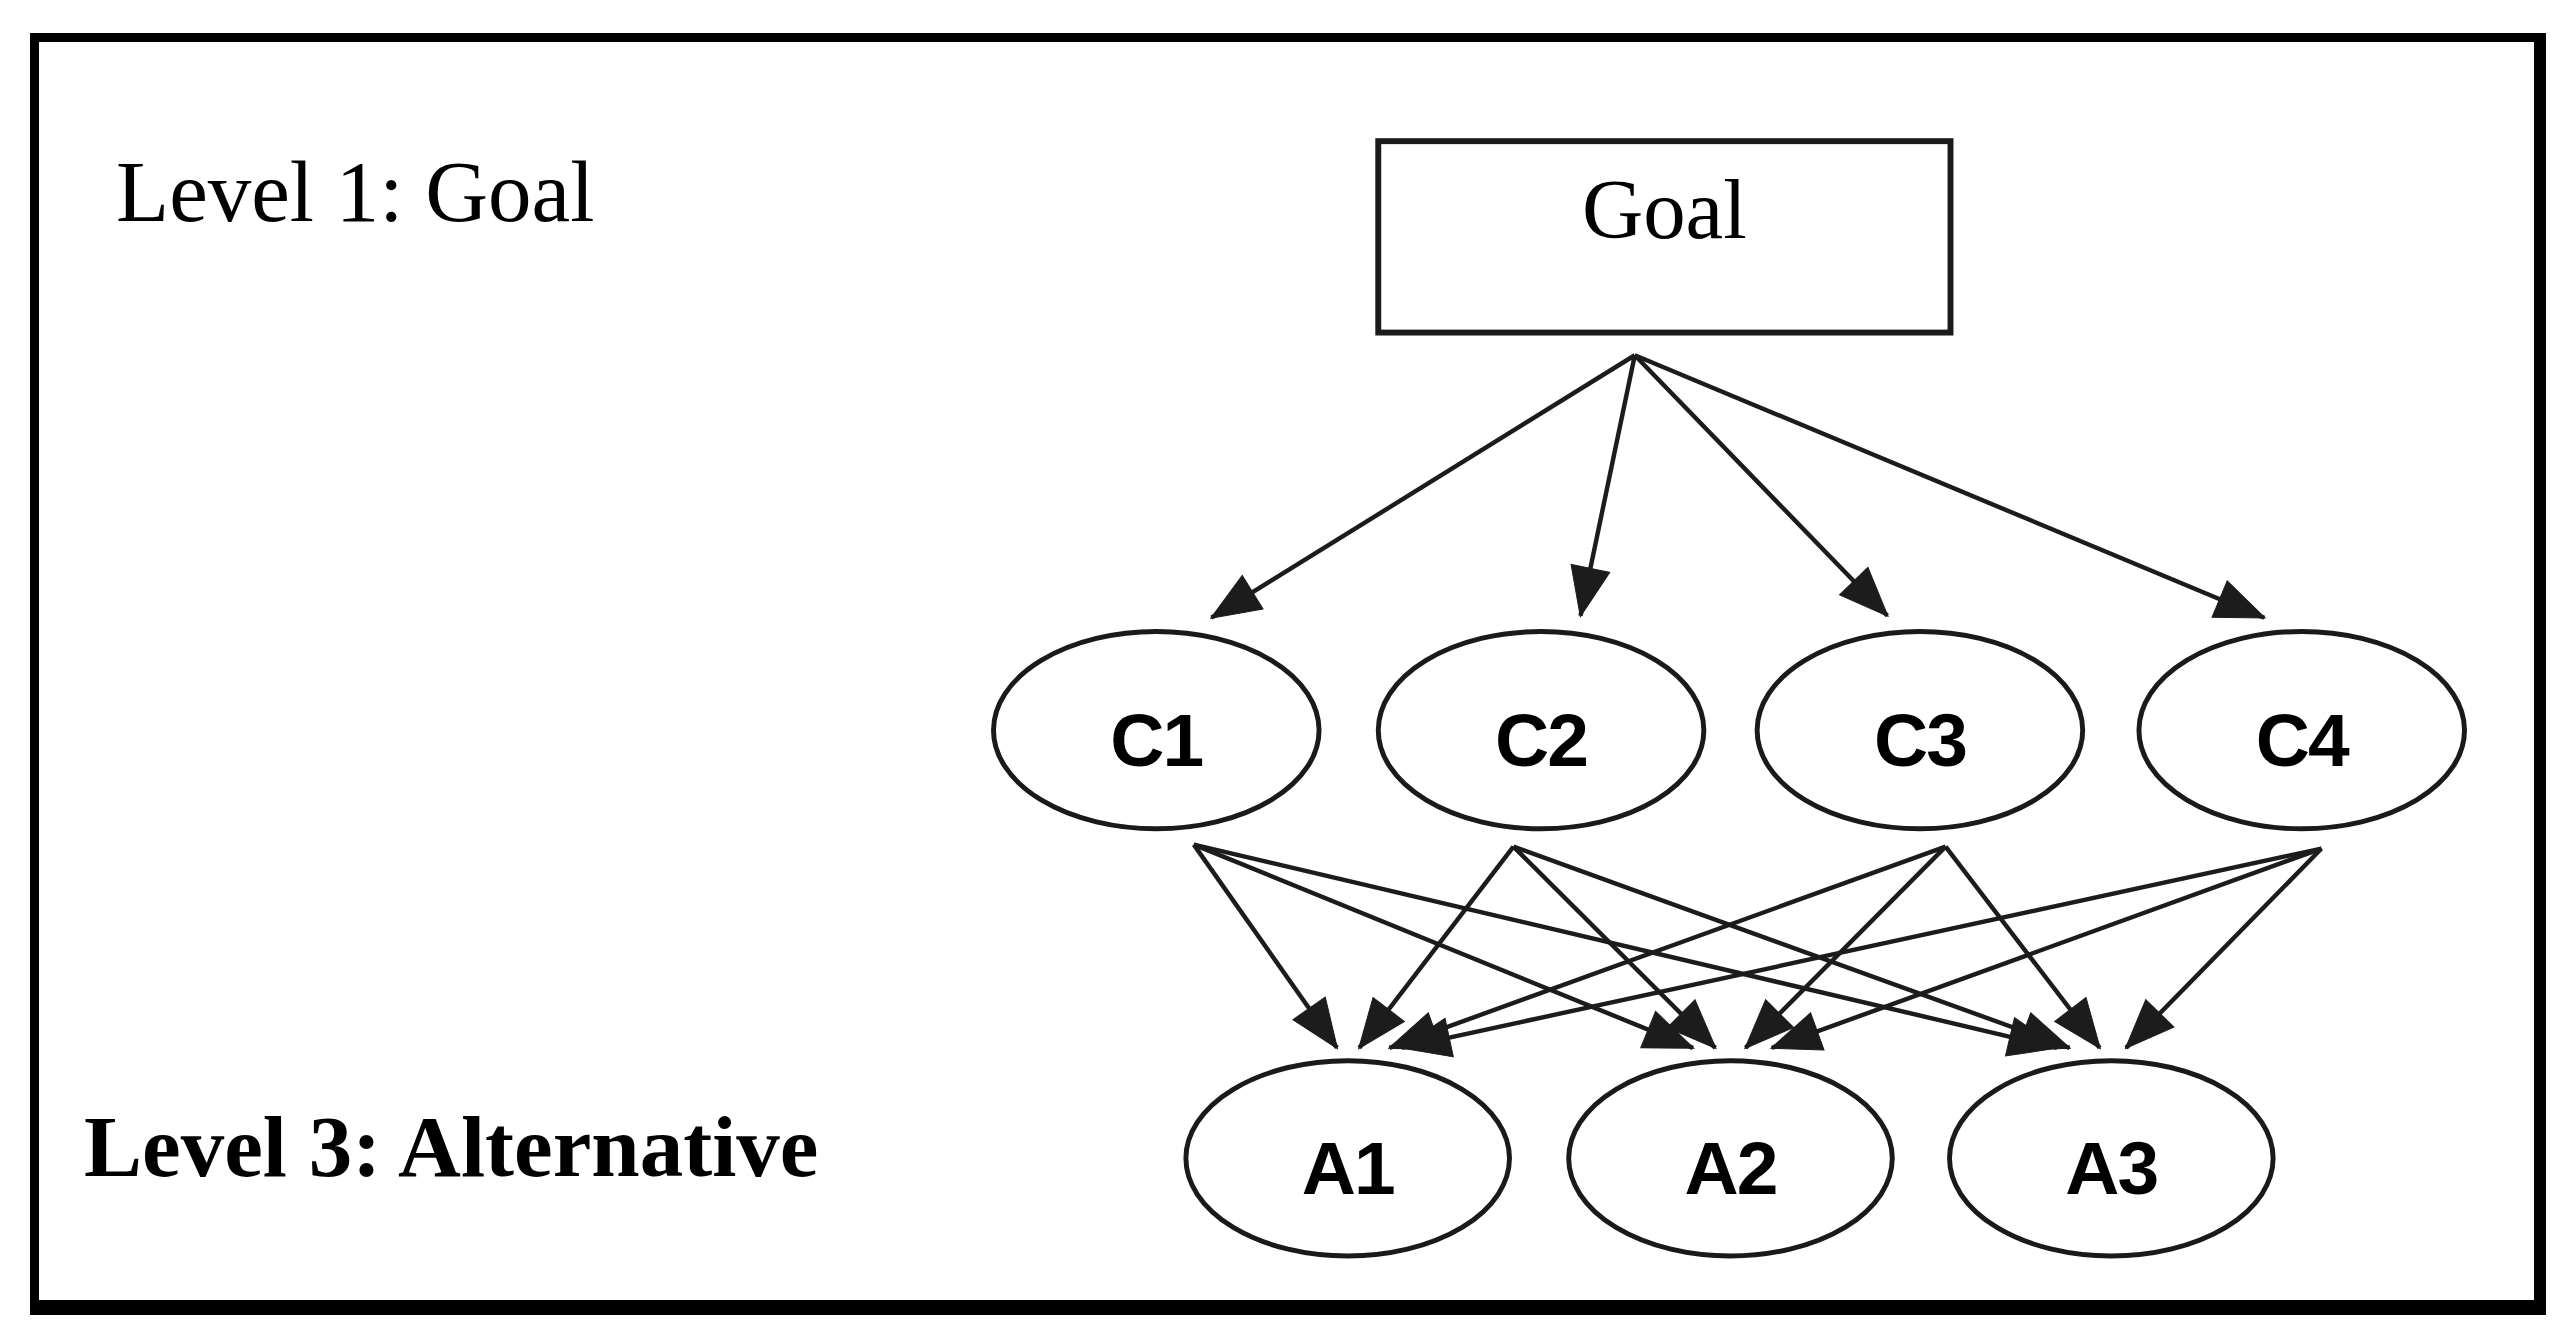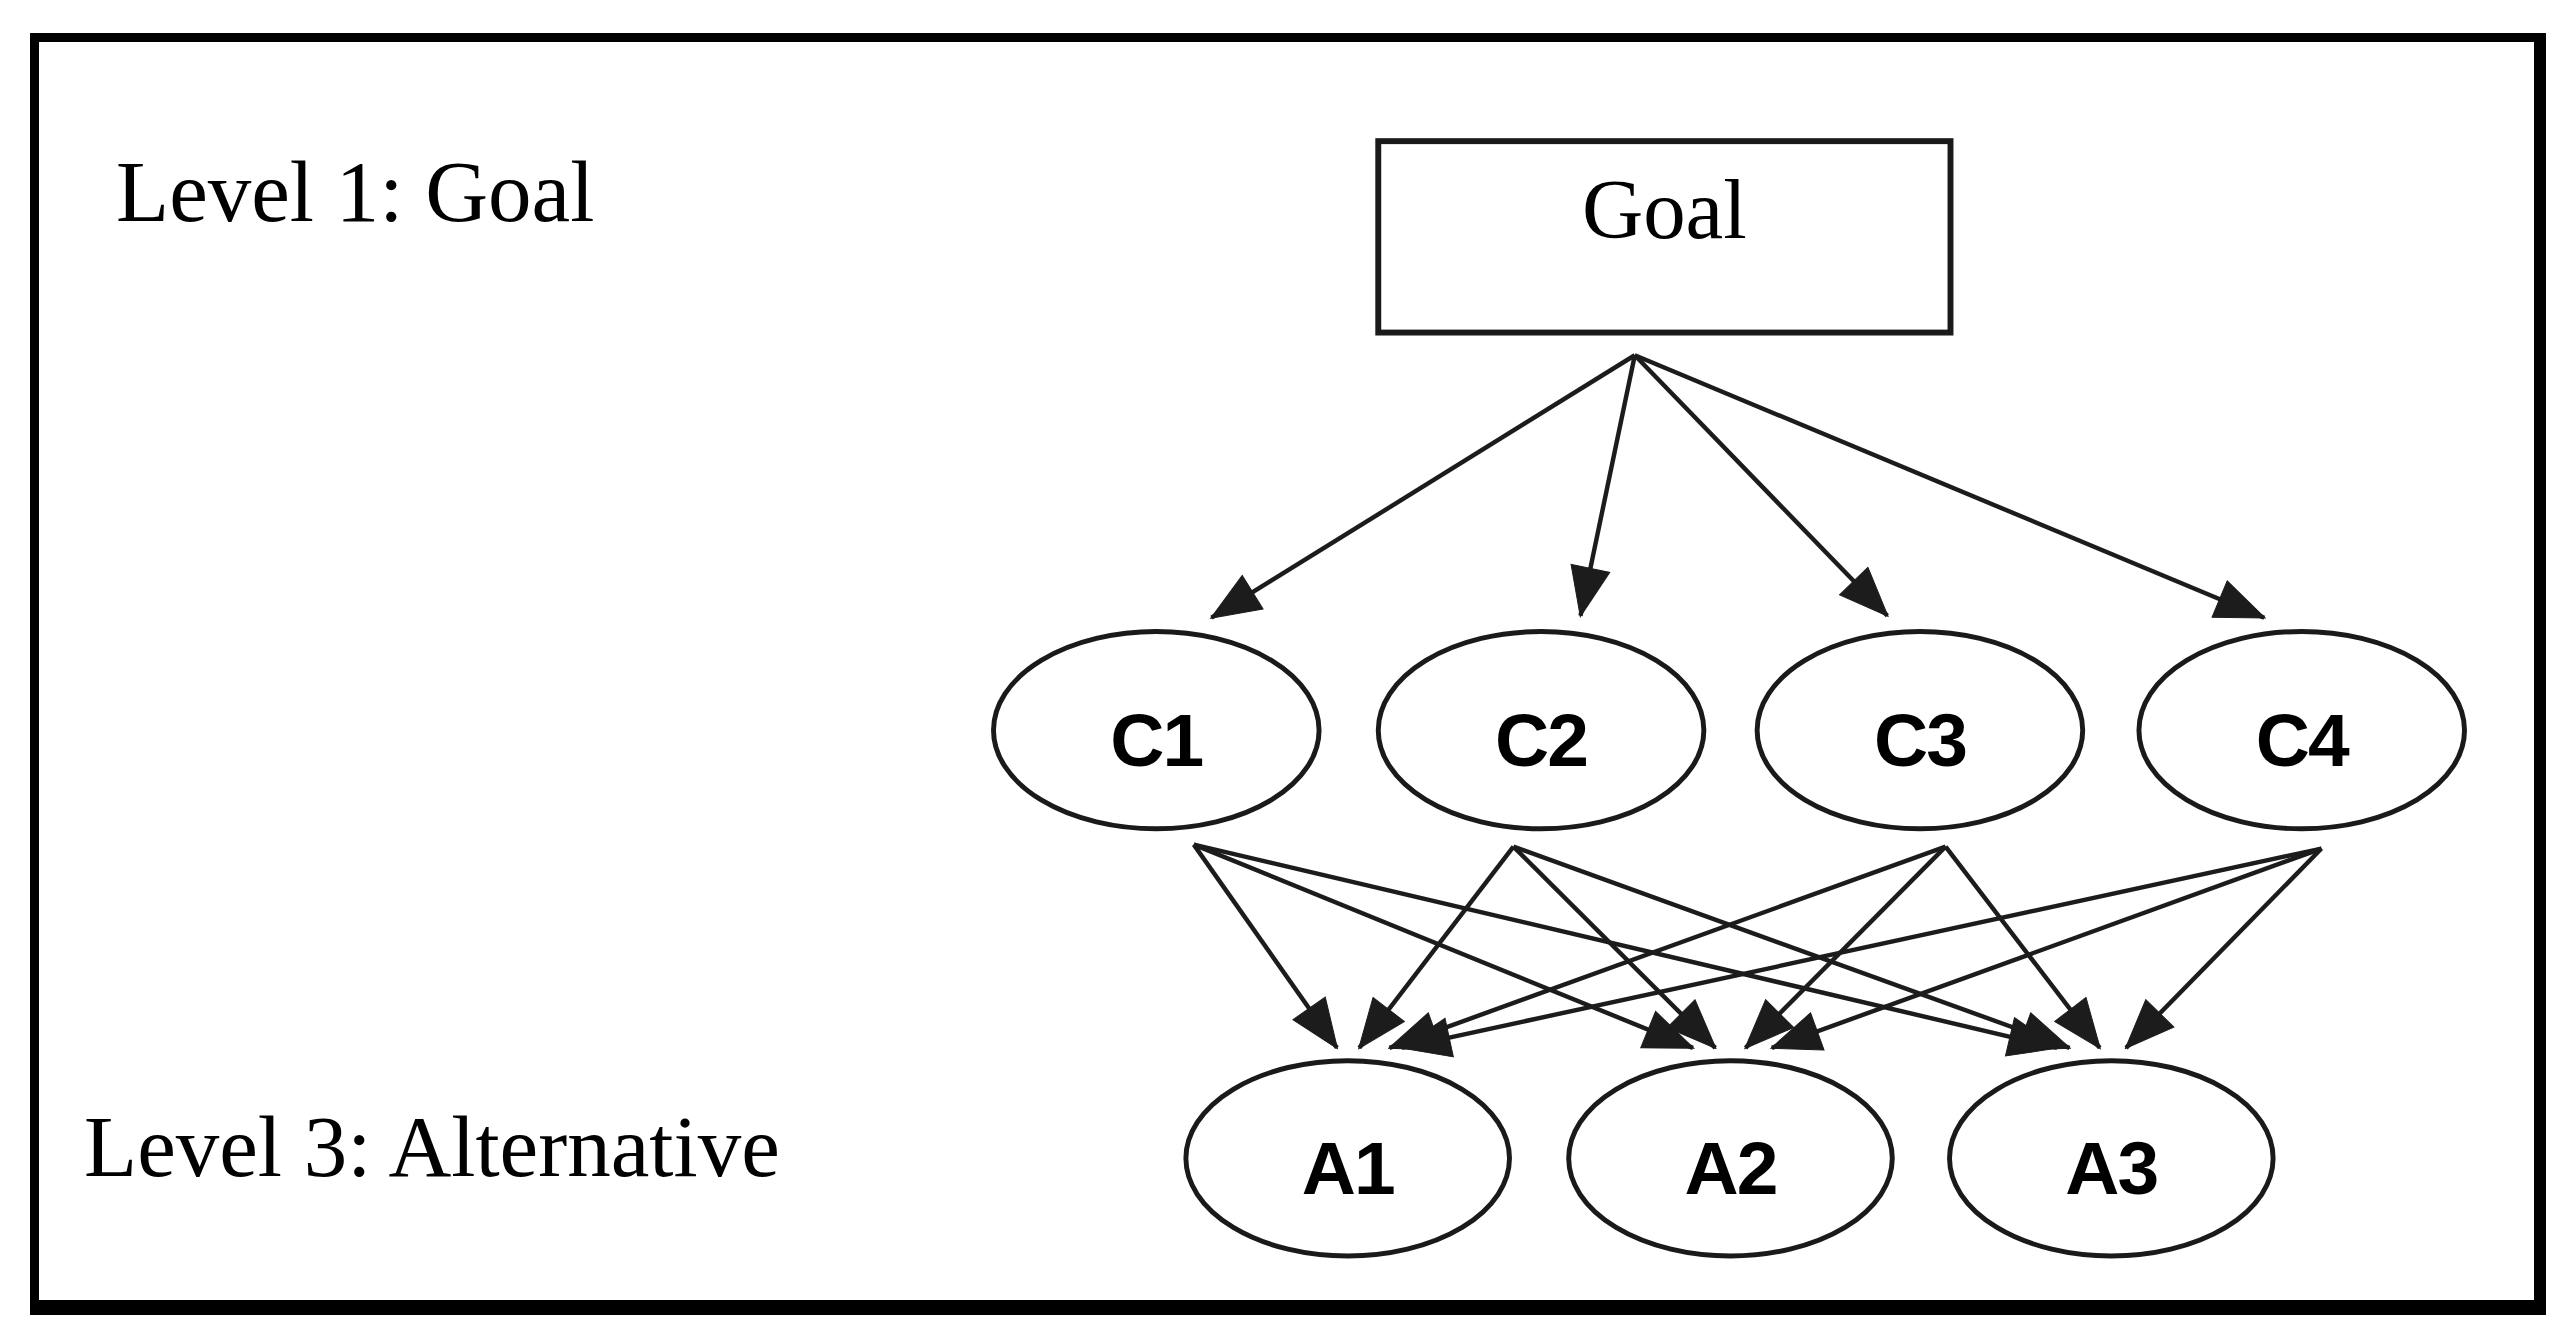--- a/index.html
+++ b/index.html
@@ -30,21 +30,21 @@
   .lvl {
     position: absolute;
     font-size: 87px;
     line-height: 1;
     color: #000000;
     white-space: pre;
     letter-spacing: 0px;
   }
   .lvl1 { left: 116px; top: 148px; }
   .lvl2 { left: 124px; top: 629px; }
-  .lvl3 { left: 84px;  top: 1103px; }
+  .lvl3 { left: 84px;  top: 1103px; font-weight: bold; }
   svg.diagram {
     position: absolute;
     left: 0;
     top: 0;
     width: 2576px;
     height: 1336px;
   }
   svg.diagram text.node-label-sans {
     font-family: "Liberation Sans", sans-serif;
     font-weight: bold;

